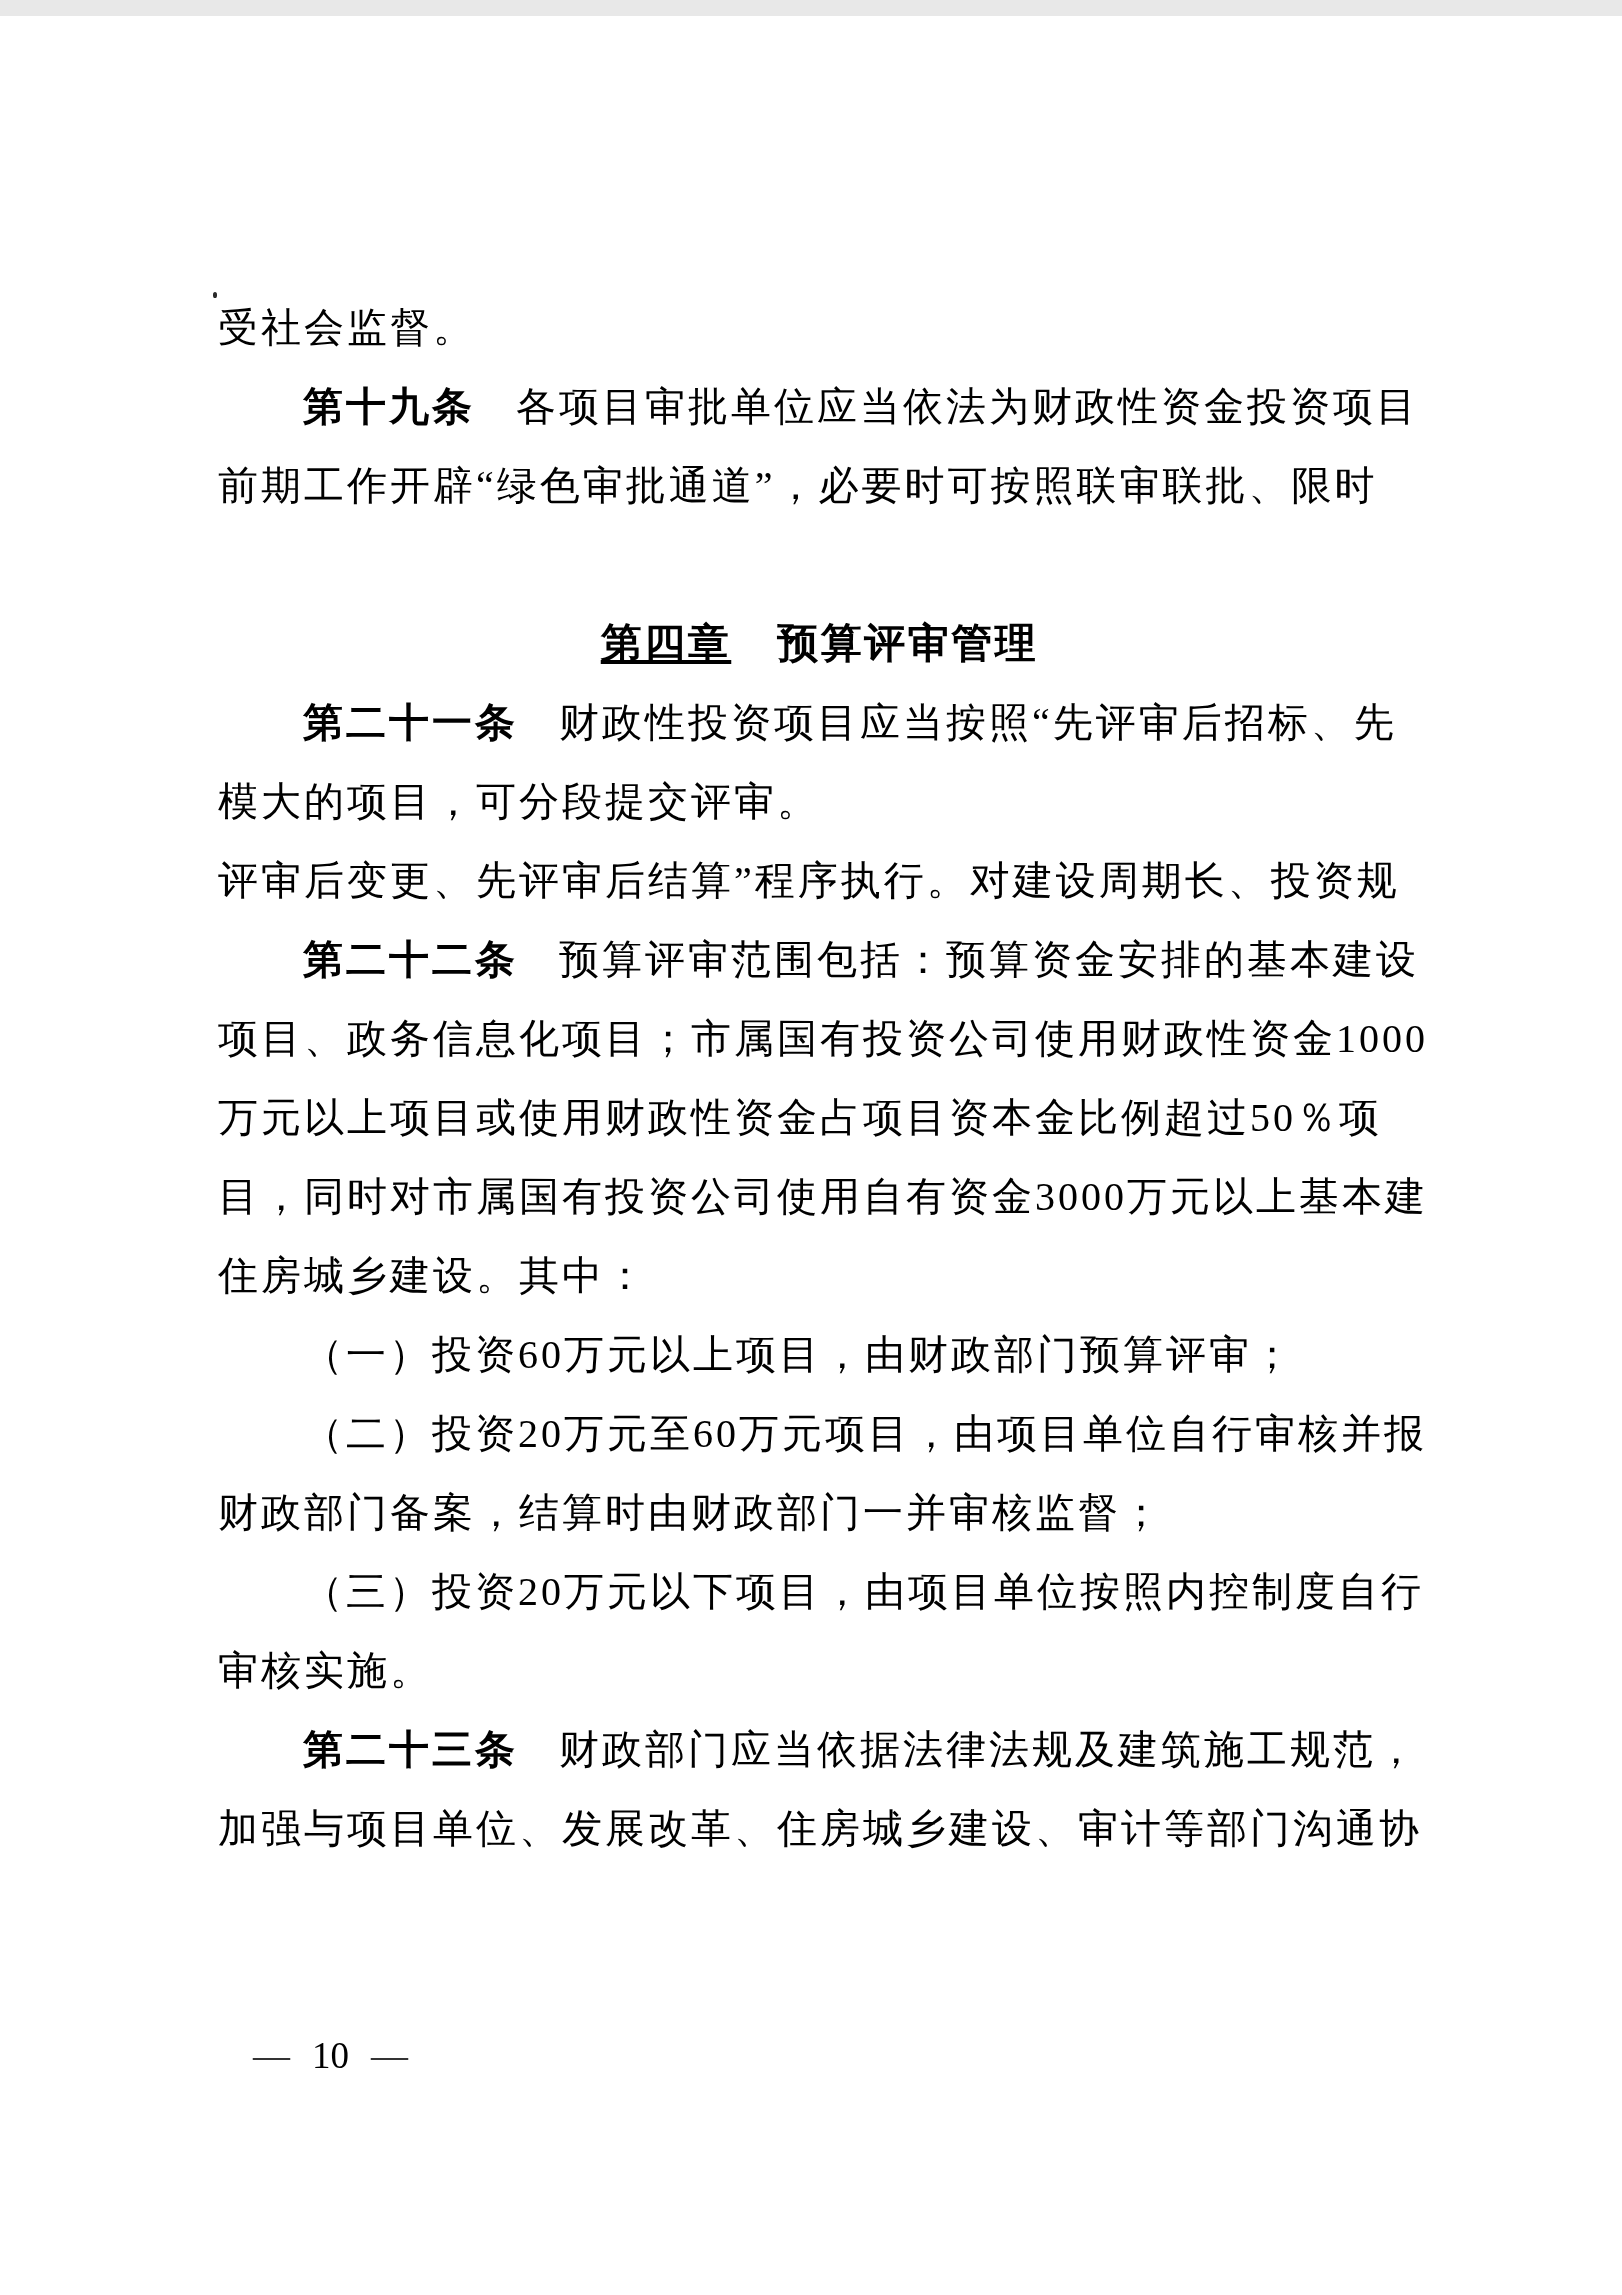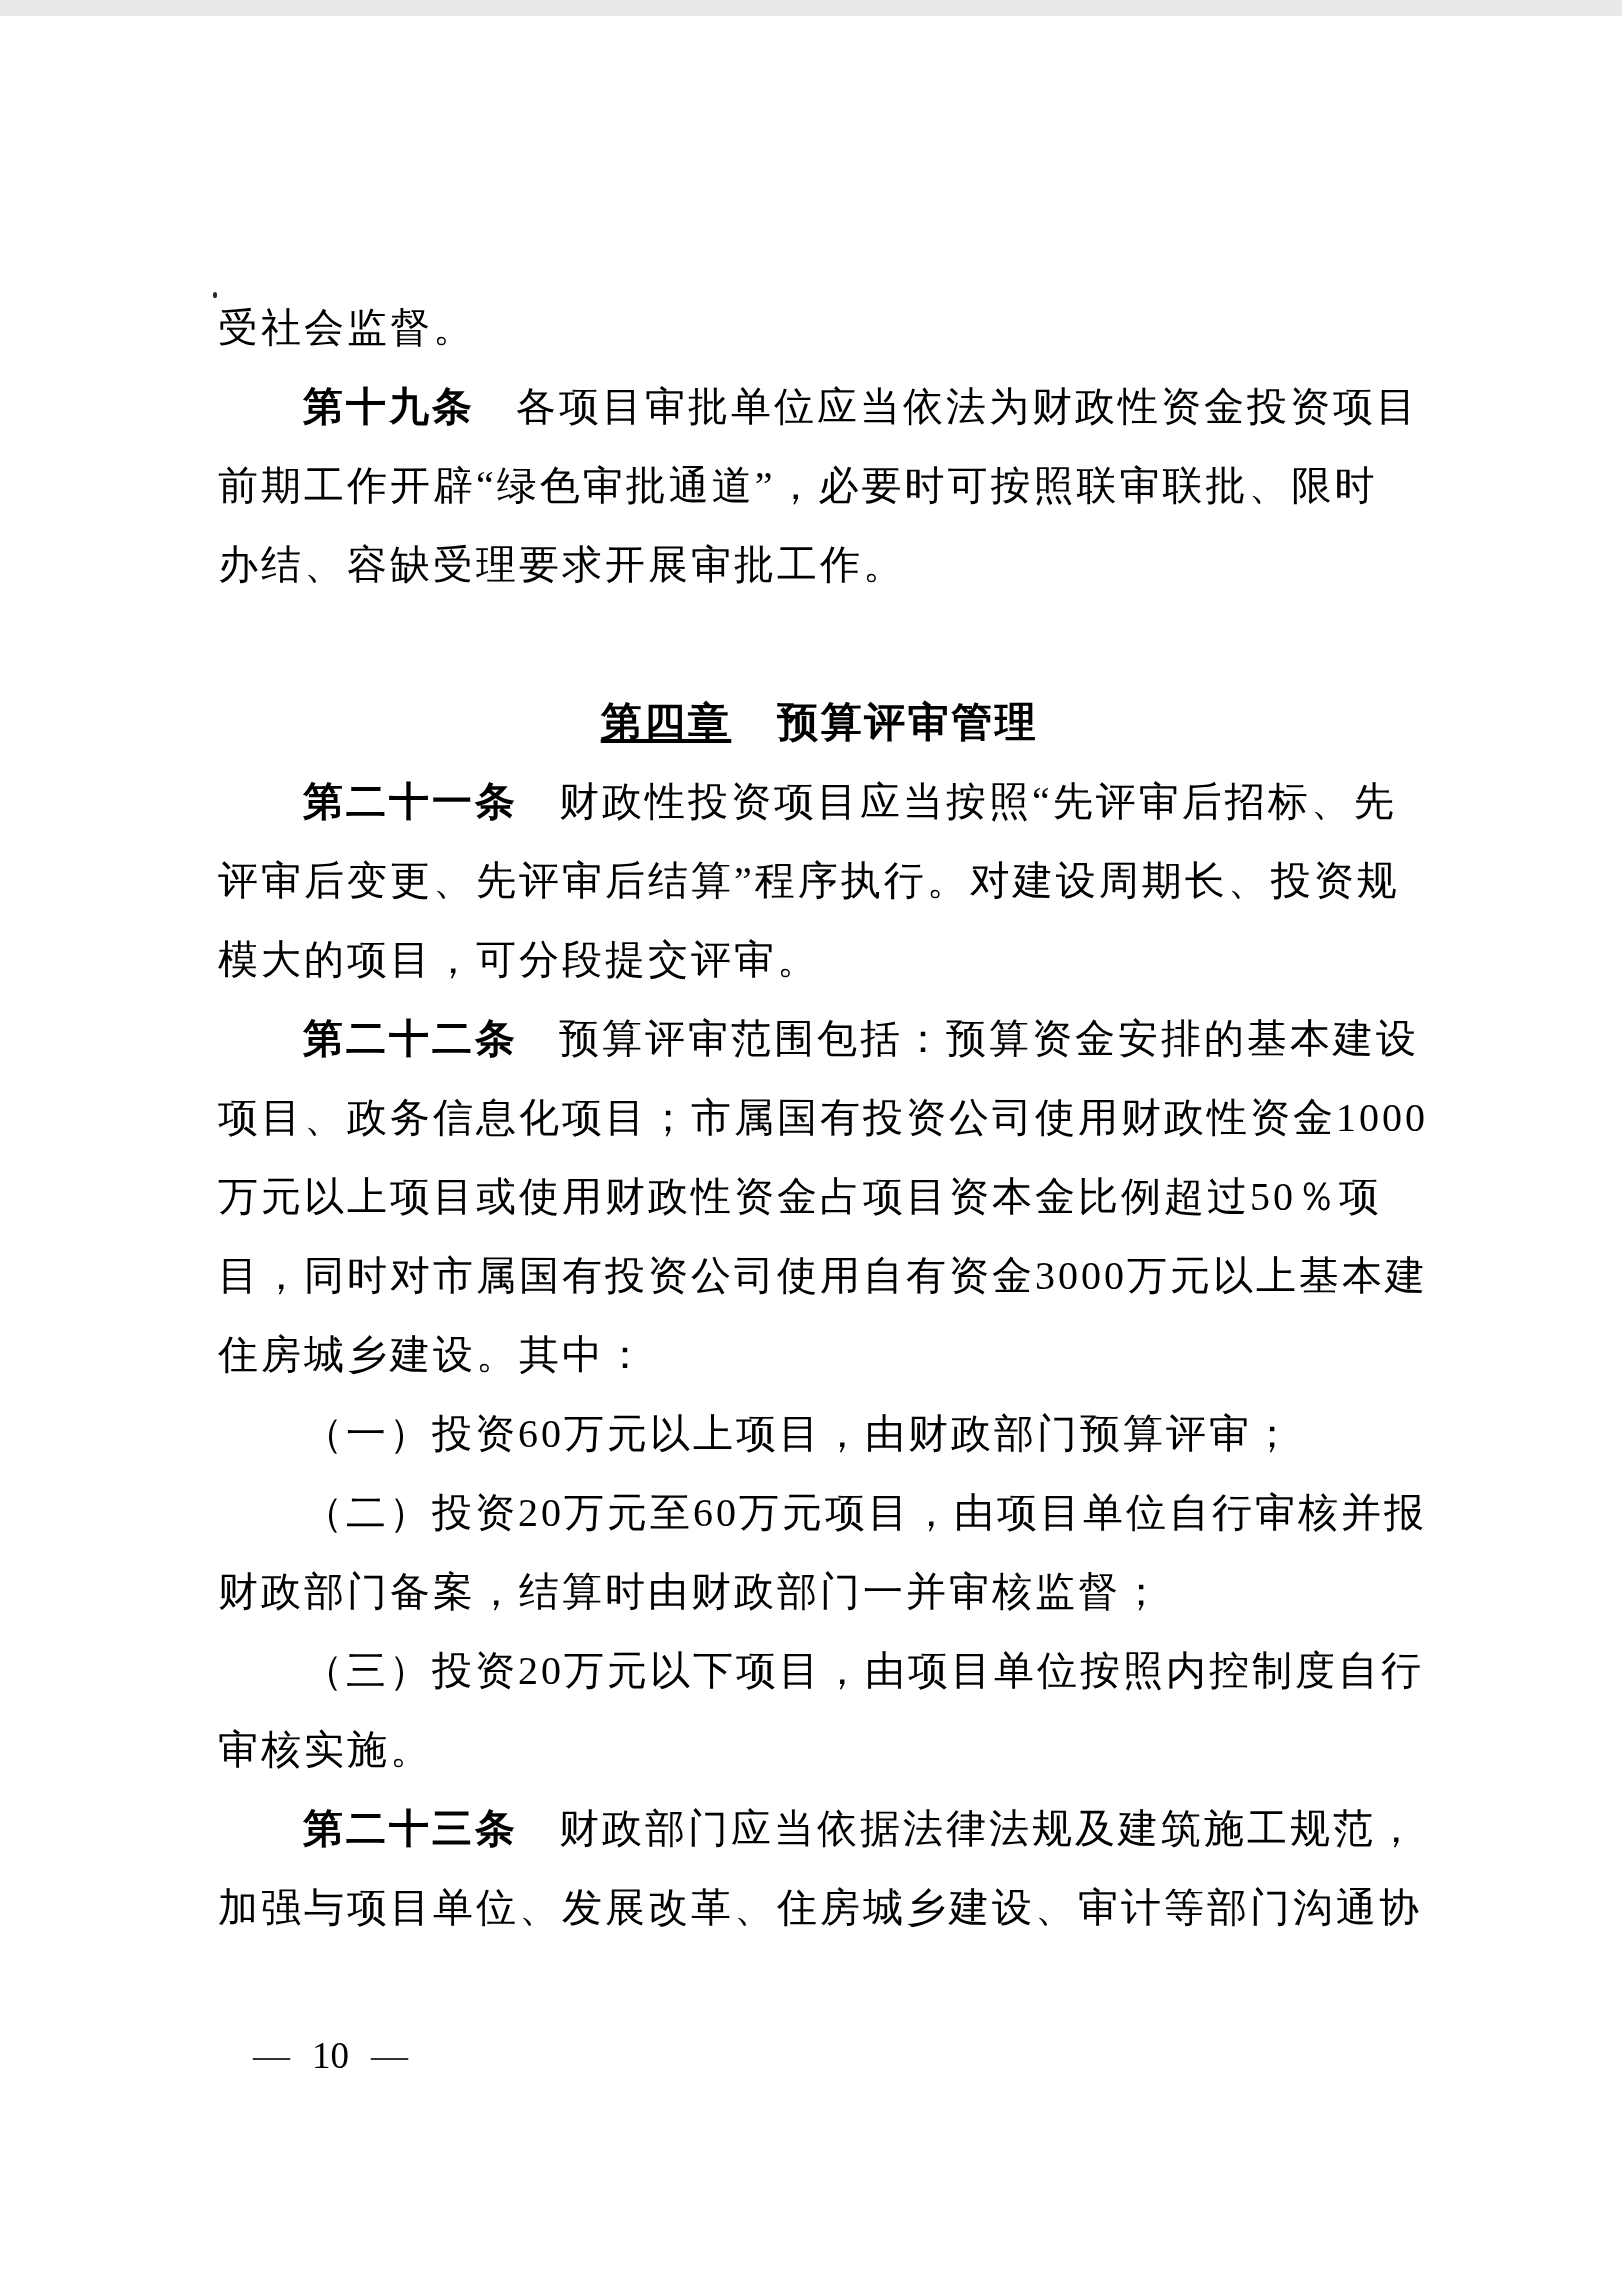--- a/index.html
+++ b/index.html
@@ -68,26 +68,25 @@
 </head>
 <body>
 
 <div class="page">
   <span class="stray-dot"></span>
 
   <div class="content" id="content">
       <div class="line"><span>受社会监督。</span></div>
       <div class="line indent"><span class="article-no">第十九条</span><span>各项目审批单位应当依法为财政性资金投资项目</span></div>
       <div class="line"><span>前期工作开辟“绿色审批通道”，必要时可按照联审联批、限时</span></div>
-      <div class="line"><span>办结、容缺受理要求开展审批工作。</span></div>
       <div class="line blank"></div>
       <div class="line heading"><span class="article-no">第四章</span><span>预算评审管理</span></div>
       <div class="line indent"><span class="article-no">第二十一条</span><span>财政性投资项目应当按照“先评审后招标、先</span></div>
+      <div class="line"><span>模大的项目，可分段提交评审。</span></div>
       <div class="line"><span>评审后变更、先评审后结算”程序执行。对建设周期长、投资规</span></div>
-      <div class="line"><span>模大的项目，可分段提交评审。</span></div>
       <div class="line indent"><span class="article-no">第二十二条</span><span>预算评审范围包括：预算资金安排的基本建设</span></div>
       <div class="line"><span>项目、政务信息化项目；市属国有投资公司使用财政性资金1000</span></div>
       <div class="line"><span>万元以上项目或使用财政性资金占项目资本金比例超过50％项</span></div>
       <div class="line"><span>目，同时对市属国有投资公司使用自有资金3000万元以上基本建</span></div>
       <div class="line"><span>住房城乡建设。其中：</span></div>
       <div class="line indent"><span>（一）投资60万元以上项目，由财政部门预算评审；</span></div>
       <div class="line indent"><span>（二）投资20万元至60万元项目，由项目单位自行审核并报</span></div>
       <div class="line"><span>财政部门备案，结算时由财政部门一并审核监督；</span></div>
       <div class="line indent"><span>（三）投资20万元以下项目，由项目单位按照内控制度自行</span></div>
       <div class="line"><span>审核实施。</span></div>

